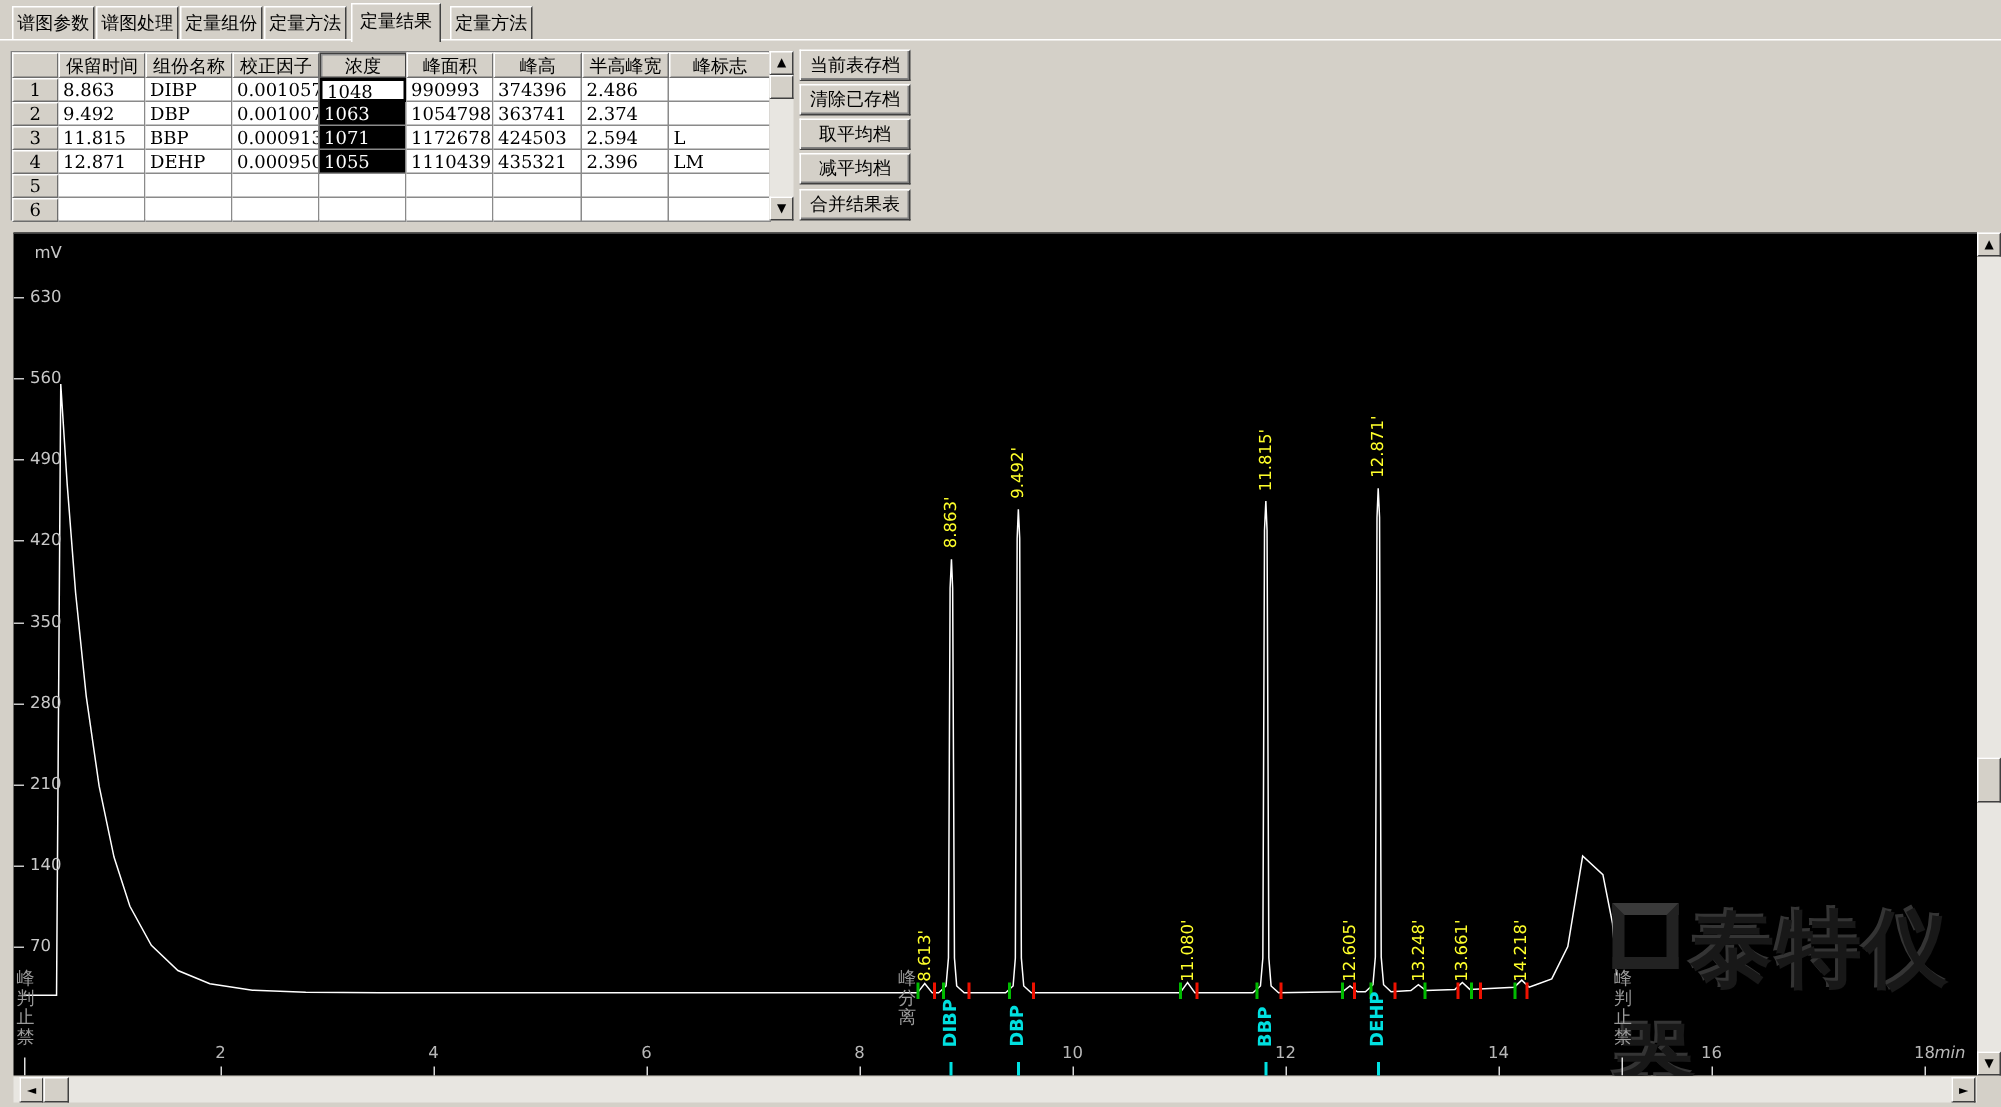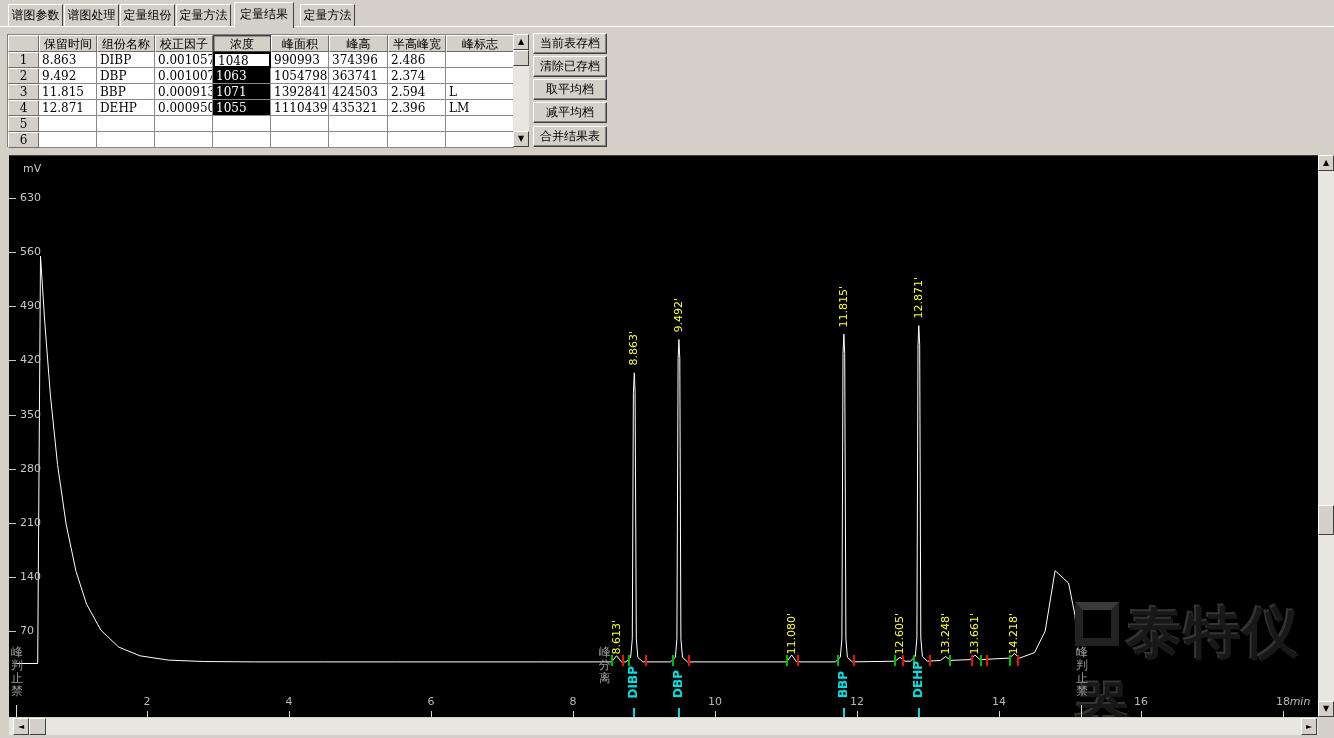--- a/index.html
+++ b/index.html
@@ -96,21 +96,21 @@
     <div class="tcell sel" style="left: 205px; top: 33px; width: 58px; height: 16px;">1063</div>
     <div class="tcell" style="left: 263px; top: 33px; width: 58px; height: 16px;">1054798</div>
     <div class="tcell" style="left: 321px; top: 33px; width: 59px; height: 16px;">363741</div>
     <div class="tcell" style="left: 380px; top: 33px; width: 58px; height: 16px;">2.374</div>
     <div class="tcell" style="left: 438px; top: 33px; width: 68px; height: 16px;"></div>
     <div class="rowhdr" style="left: 0px; top: 49px; width: 31px; height: 16px;">3</div>
     <div class="tcell" style="left: 31px; top: 49px; width: 58px; height: 16px;">11.815</div>
     <div class="tcell" style="left: 89px; top: 49px; width: 58px; height: 16px;">BBP</div>
     <div class="tcell" style="left: 147px; top: 49px; width: 58px; height: 16px;">0.00091338</div>
     <div class="tcell sel" style="left: 205px; top: 49px; width: 58px; height: 16px;">1071</div>
-    <div class="tcell" style="left: 263px; top: 49px; width: 58px; height: 16px;">1392841</div>
+    <div class="tcell" style="left: 263px; top: 49px; width: 58px; height: 16px;">1172678</div>
     <div class="tcell" style="left: 321px; top: 49px; width: 59px; height: 16px;">424503</div>
     <div class="tcell" style="left: 380px; top: 49px; width: 58px; height: 16px;">2.594</div>
     <div class="tcell" style="left: 438px; top: 49px; width: 68px; height: 16px;">L</div>
     <div class="rowhdr" style="left: 0px; top: 65px; width: 31px; height: 16px;">4</div>
     <div class="tcell" style="left: 31px; top: 65px; width: 58px; height: 16px;">12.871</div>
     <div class="tcell" style="left: 89px; top: 65px; width: 58px; height: 16px;">DEHP</div>
     <div class="tcell" style="left: 147px; top: 65px; width: 58px; height: 16px;">0.00095049</div>
     <div class="tcell sel" style="left: 205px; top: 65px; width: 58px; height: 16px;">1055</div>
     <div class="tcell" style="left: 263px; top: 65px; width: 58px; height: 16px;">1110439</div>
     <div class="tcell" style="left: 321px; top: 65px; width: 59px; height: 16px;">435321</div>

